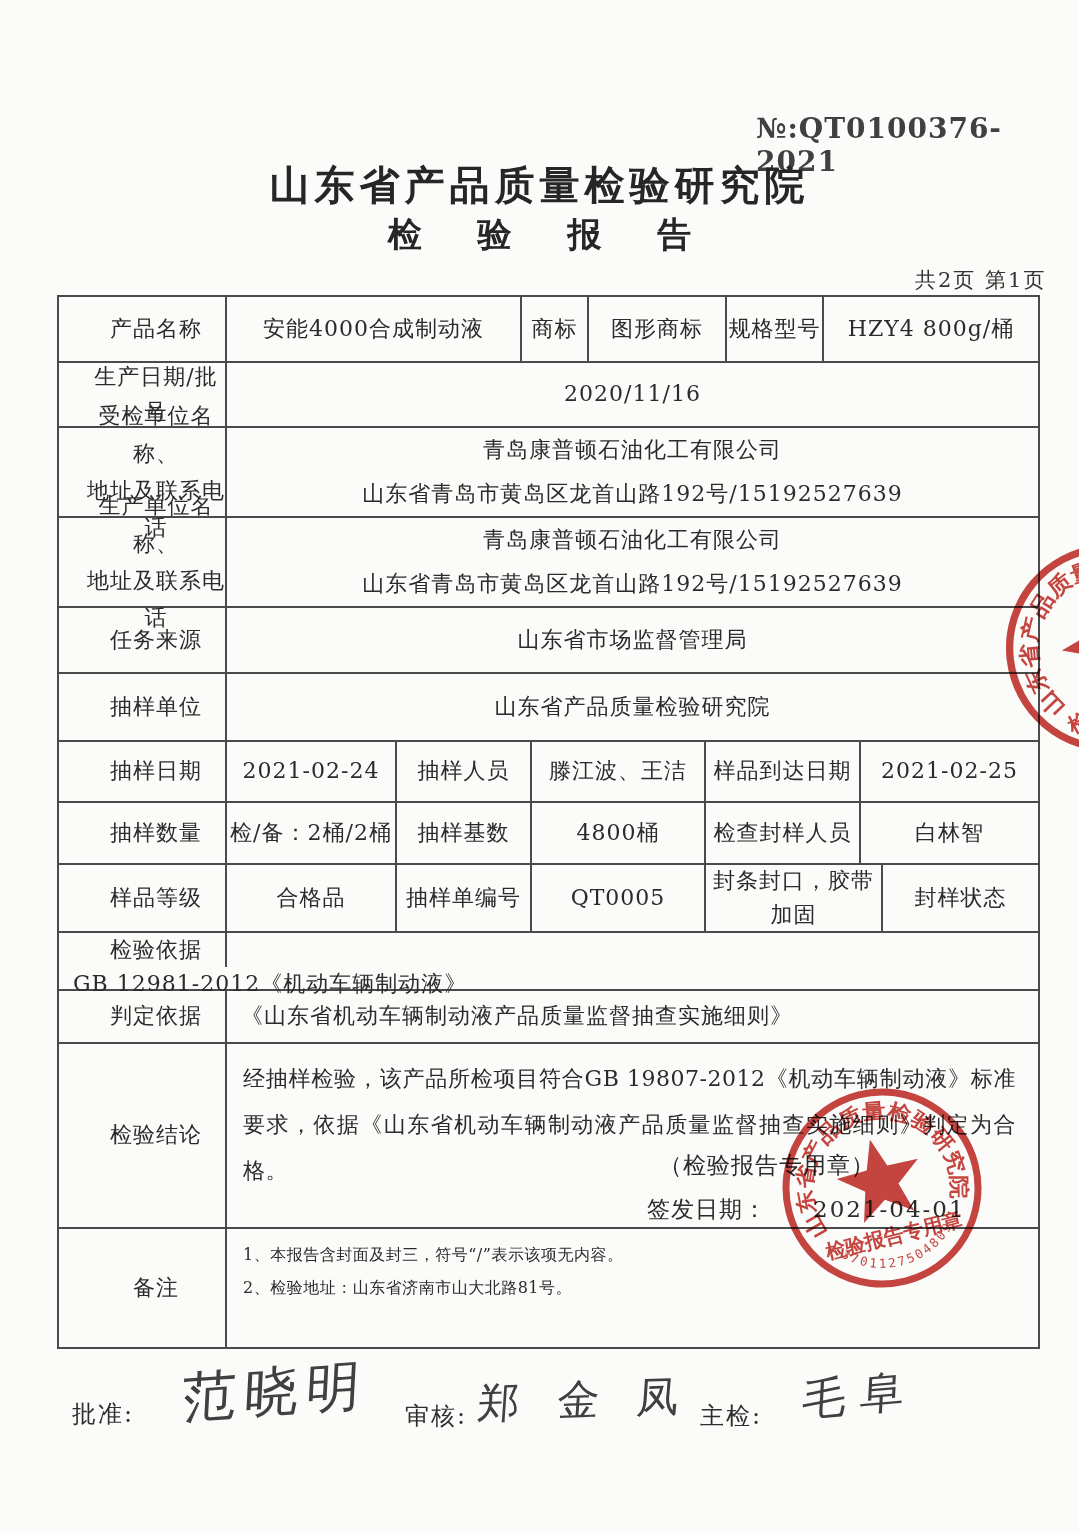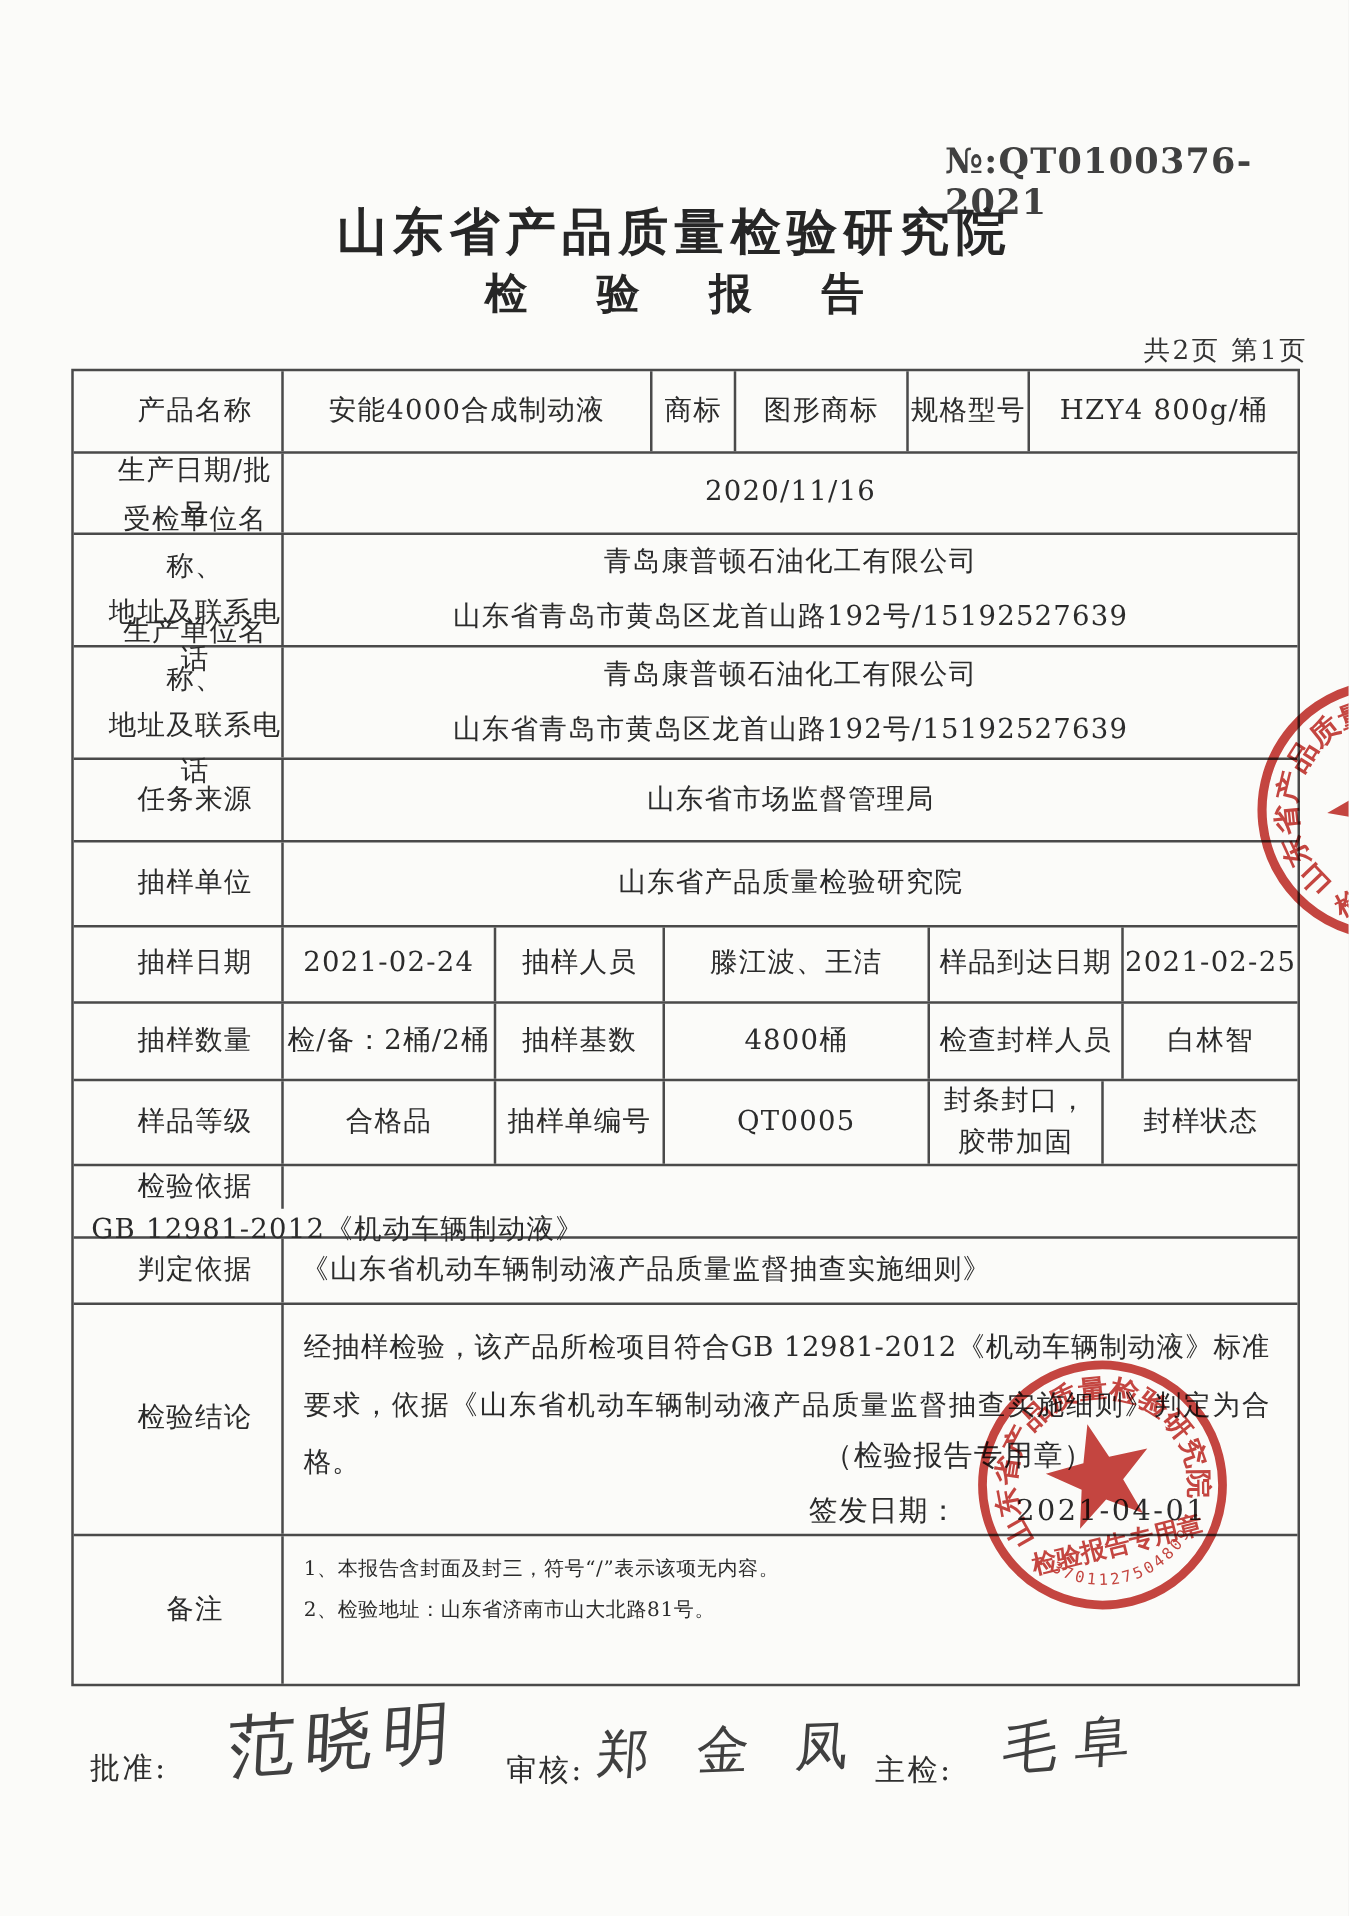--- a/index.html
+++ b/index.html
@@ -24,21 +24,21 @@
   .tcell{
     border-right:2px solid #4a4a4a;box-sizing:border-box;flex-shrink:0;
     display:flex;flex-direction:column;align-items:center;justify-content:center;
     font-size:22px;letter-spacing:1px;color:#2b2b2b;text-align:center;line-height:1.55;
   }
   .tcell:last-child{border-right:none;}
   .tcell.grow{flex:1 1 auto;}
   .tcell.leftpad{align-items:flex-start;text-align:left;padding-left:14px;}
   .w-lab{width:168px;padding-left:28px;}
   .w-p2{width:295px;} .w-p3{width:67px;} .w-p4{width:138px;} .w-p5{width:97px;}
-  .w-s2{width:170px;} .w-s3{width:135px;} .w-s4{width:212px;} .w-s5{width:155px;}
+  .w-s2{width:170px;} .w-s3{width:135px;} .w-s4{width:174px;} .w-s5{width:155px;}
   .h66{height:66px;} .h65{height:65px;} .h90{height:90px;} .h68{height:68px;}
   .h61{height:61px;} .h62{height:62px;} .h58{height:58px;flex-direction:column;} .h53{height:53px;}
   .h185{height:185px;} .h118{height:118px;}
   .two-line span{display:block;line-height:1.7;}
   .addr span{display:block;line-height:2.0;}
   .concl-cell{display:block;position:relative;text-align:left;}
   .concl-text{position:absolute;left:16px;right:22px;top:12px;font-size:22px;line-height:2.08;letter-spacing:0.5px;text-align:justify;}
   .stamp-note{position:absolute;left:432px;top:104px;font-size:23px;letter-spacing:1px;}
   .issue-line{position:absolute;left:420px;top:148px;font-size:23px;letter-spacing:1px;display:flex;}
   .issue-date{margin-left:46px;letter-spacing:2px;}
@@ -149,21 +149,21 @@
     </div>
 
     <div class="trow h53">
       <div class="tcell w-lab">判定依据</div>
       <div class="tcell grow leftpad">《山东省机动车辆制动液产品质量监督抽查实施细则》</div>
     </div>
 
     <div class="trow h185">
       <div class="tcell w-lab">检验结论</div>
       <div class="tcell grow concl-cell">
-        <div class="concl-text">经抽样检验，该产品所检项目符合GB 12981-2012《机动车辆制动液》标准要求，依据《山东省机动车辆制动液产品质量监督抽查实施细则》判定为合格。</div>
+        <div class="concl-text">经抽样检验，该产品所检项目符合GB 19807-2012《机动车辆制动液》标准要求，依据《山东省机动车辆制动液产品质量监督抽查实施细则》判定为合格。</div>
         <div class="stamp-note">（检验报告专用章）</div>
         <div class="issue-line">
           <span>签发日期：</span>
           <span class="issue-date">2021-04-01</span>
         </div>
       </div>
     </div>
 
     <div class="trow h118">
       <div class="tcell w-lab">备注</div>

